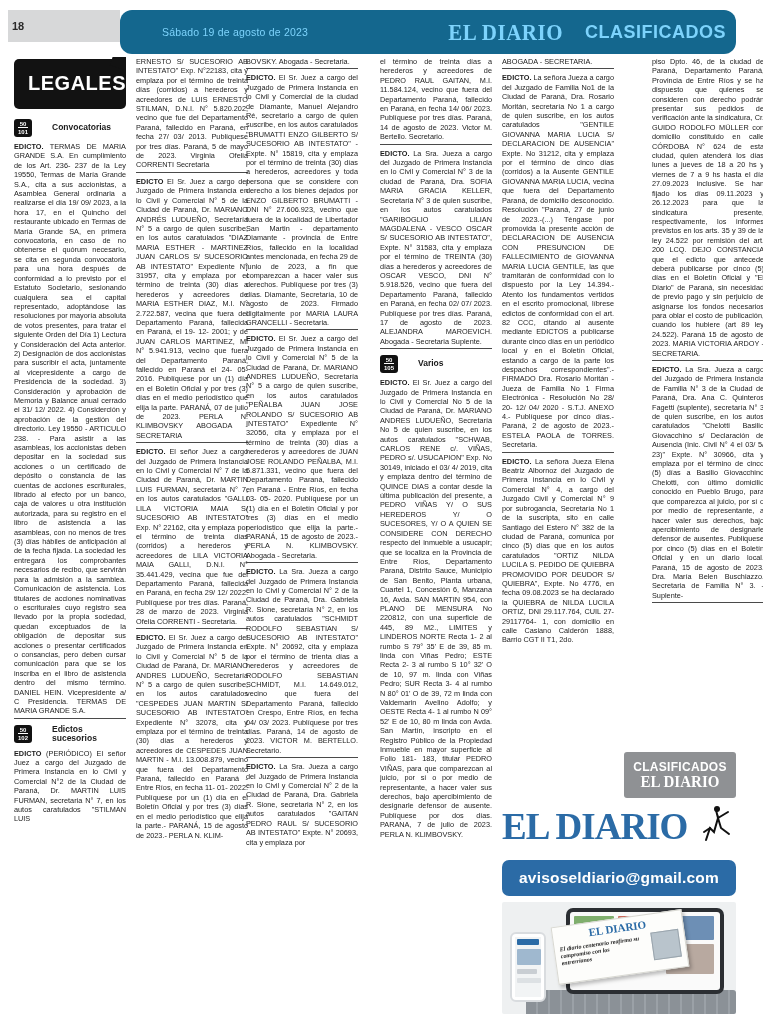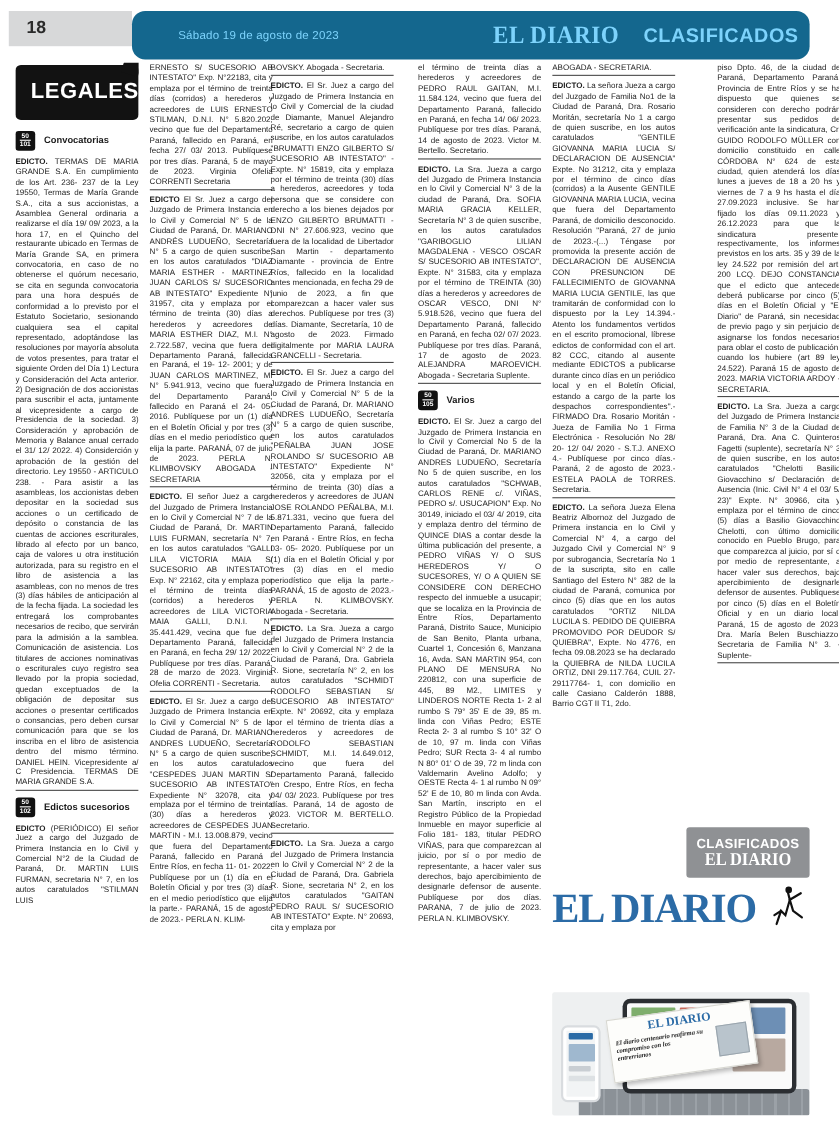--- a/index.html
+++ b/index.html
@@ -5,21 +5,21 @@
   :root{
     --teal:#14678e; --blue:#2b6ba6; --ink:#1c1c1c; --boxgray:#8f9194;
   }
   html,body{margin:0;padding:0;background:#ffffff;}
   body{font-family:"Liberation Sans", sans-serif;color:var(--ink);}
   .page{position:relative;width:763px;height:1024px;background:#ffffff;overflow:hidden;margin:0 auto;}
 
   
   .pagenum-box{position:absolute;left:8px;top:10px;width:112px;height:32px;background:#d7d8d9;
     display:flex;align-items:center;}
-  .pagenum{font-weight:bold;font-size:16px;color:#2a2a2a;padding-left:16px;}
+  .pagenum{font-weight:bold;font-size:11px;color:#2a2a2a;padding-left:4px;}
   .masthead{position:absolute;left:120px;top:10px;width:616px;height:44px;background:var(--teal);
     display:flex;align-items:center;color:#7dd3fc;border-radius:12px;}
   .m-date{font-size:10.5px;margin-left:42px;letter-spacing:.2px;}
   .m-spacer{flex:1;}
   .m-brand{font-family:"Liberation Serif", serif;font-weight:bold;font-size:21px;letter-spacing:.5px;
     transform:scaleY(1.08);margin-right:22px;}
   .m-section{font-weight:bold;font-size:18px;letter-spacing:.5px;margin-right:10px;}
 
   
   .col{position:absolute;top:57px;width:112px;overflow:hidden;
@@ -30,21 +30,21 @@
   .col-4{left:380px;height:958px;}
   .col-5{left:502px;height:692px;}
   .col-6{left:652px;height:690px;}
 
   .legales-box{position:relative;width:112px;height:50px;background:#121212;border-radius:5px;
     display:flex;align-items:center;justify-content:flex-end;margin:2px 0 10px 0;}
   .legales-box:after{content:"";position:absolute;right:-2px;top:-7px;width:16px;height:16px;
     background:#121212;transform:rotate(18deg);}
   .legales-text{color:#fff;font-weight:bold;font-size:20px;letter-spacing:.5px;position:relative;z-index:1;}
 
-  .section-head{display:flex;align-items:center;gap:8px;margin:6px 0 5px 0;}
+  .section-head{display:flex;align-items:center;gap:20px;margin:6px 0 5px 0;}
   .badge{width:18px;height:18px;background:#111;border-radius:3px;color:#fff;font-weight:bold;
     display:flex;flex-direction:column;align-items:center;justify-content:center;line-height:1;flex:0 0 auto;}
   .badge .b-top{font-size:6px;}
   .badge .b-bot{font-size:6px;border-top:.5px solid #fff;padding-top:.5px;}
   .section-label{font-weight:bold;font-size:8.5px;}
 
   p.notice{margin:0 0 2px 0;}
   p.notice .lead{font-weight:bold;}
   p.notice.sep{border-bottom:.8px solid #4a4a4a;padding-bottom:2px;margin-bottom:4px;}
 
@@ -159,20 +159,21 @@
         <g fill="none" stroke="#111" stroke-width="2" stroke-linecap="round">
           <path d="M6 36 L10 24 L14 28 L18 14 L21 24 L29 30"></path>
           <path d="M18 14 L16 6"></path>
           <path d="M18 14 L28 8"></path>
           <path d="M10 24 L4 28"></path>
         </g>
         <circle cx="17" cy="5" r="3" fill="#111"></circle>
       </svg>
     </span>
   </div>
+  <div class="ad-email">avisoseldiario@gmail.com</div>
   <div class="ad-photo">
     <div class="keyboard"></div>
     <div class="tablet">
       <div class="tablet-screen">
         <div class="ts-block" style="left:4px;top:4px;width:40px;height:24px;background:#7fae6d;"></div>
         <div class="ts-block" style="left:48px;top:4px;width:44px;height:24px;background:#c96a5c;"></div>
         <div class="ts-block" style="left:96px;top:4px;width:48px;height:24px;background:#6d8fb5;"></div>
         <div class="ts-block" style="left:4px;top:32px;width:60px;height:8px;background:#c9ced3;"></div>
         <div class="ts-block" style="left:4px;top:44px;width:86px;height:8px;background:#dde1e4;"></div>
         <div class="ts-block" style="left:96px;top:32px;width:48px;height:30px;background:#b8a9a0;"></div>

